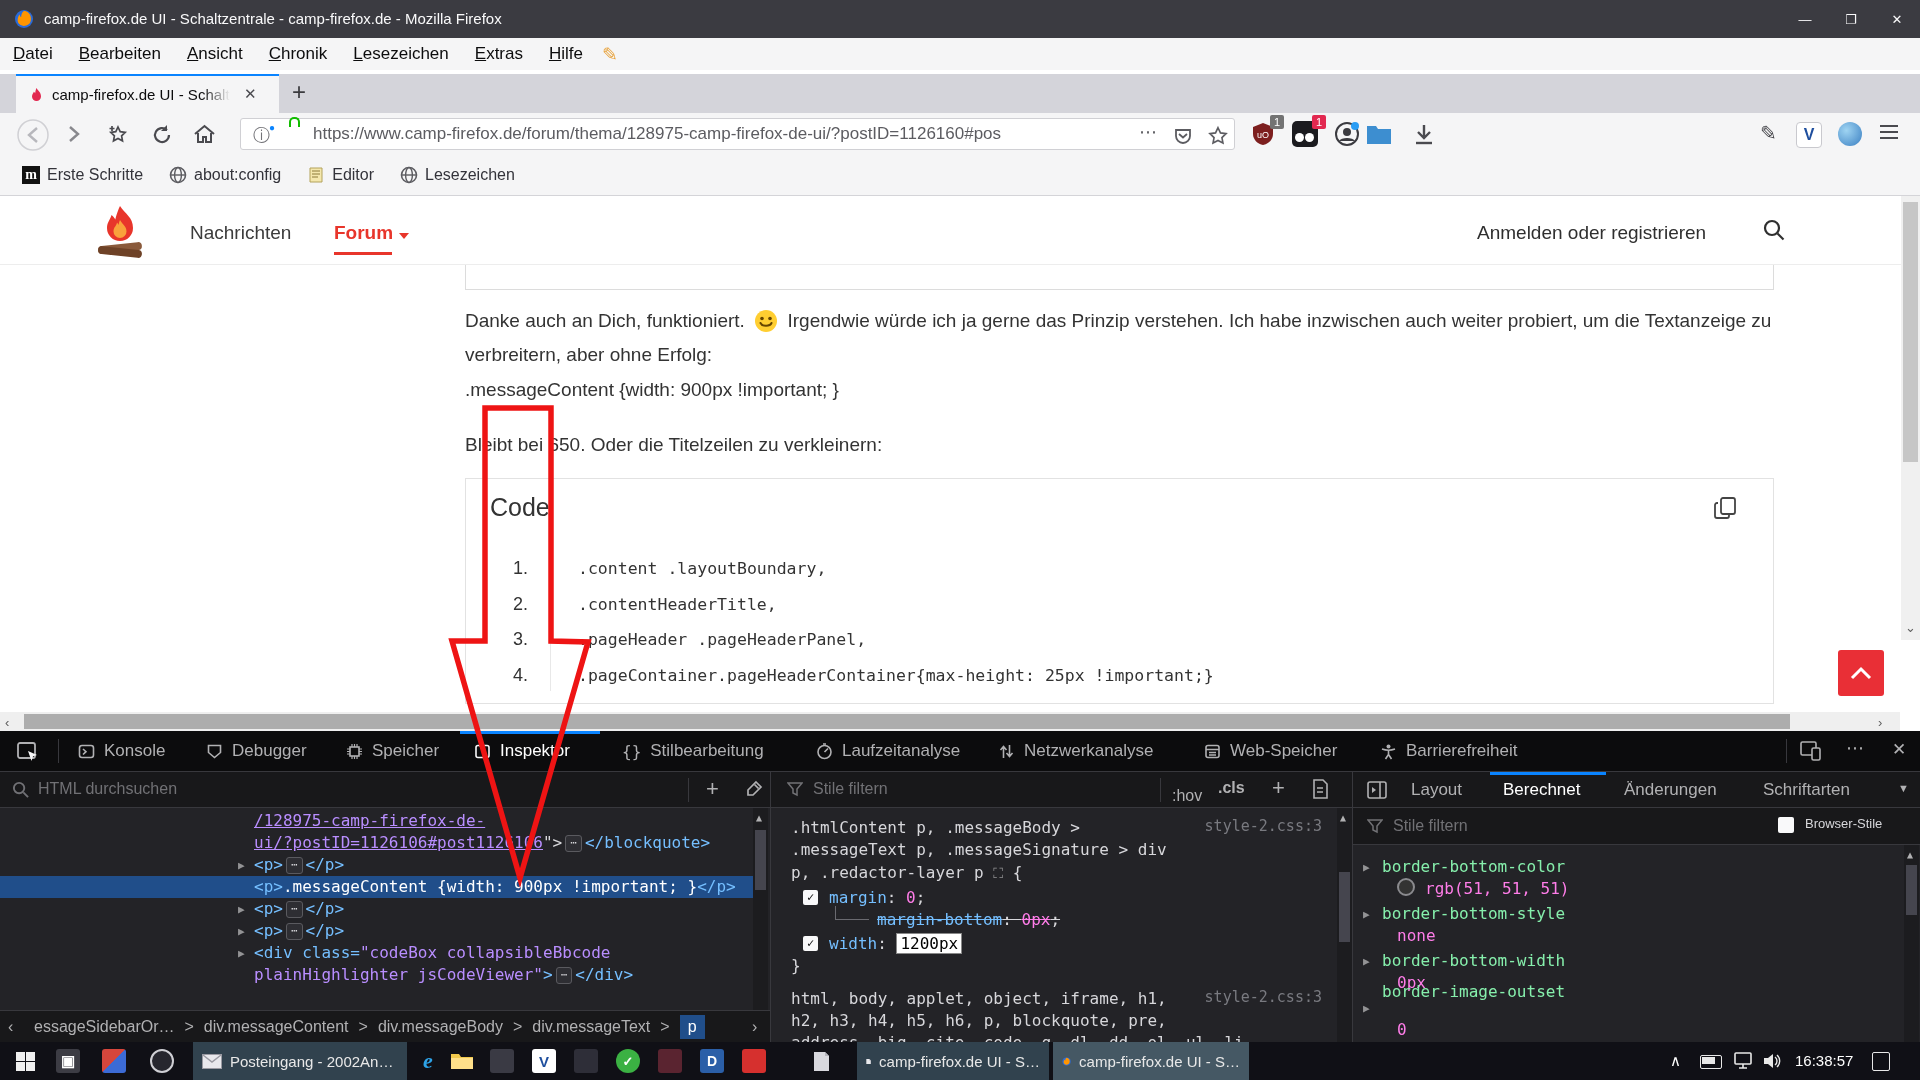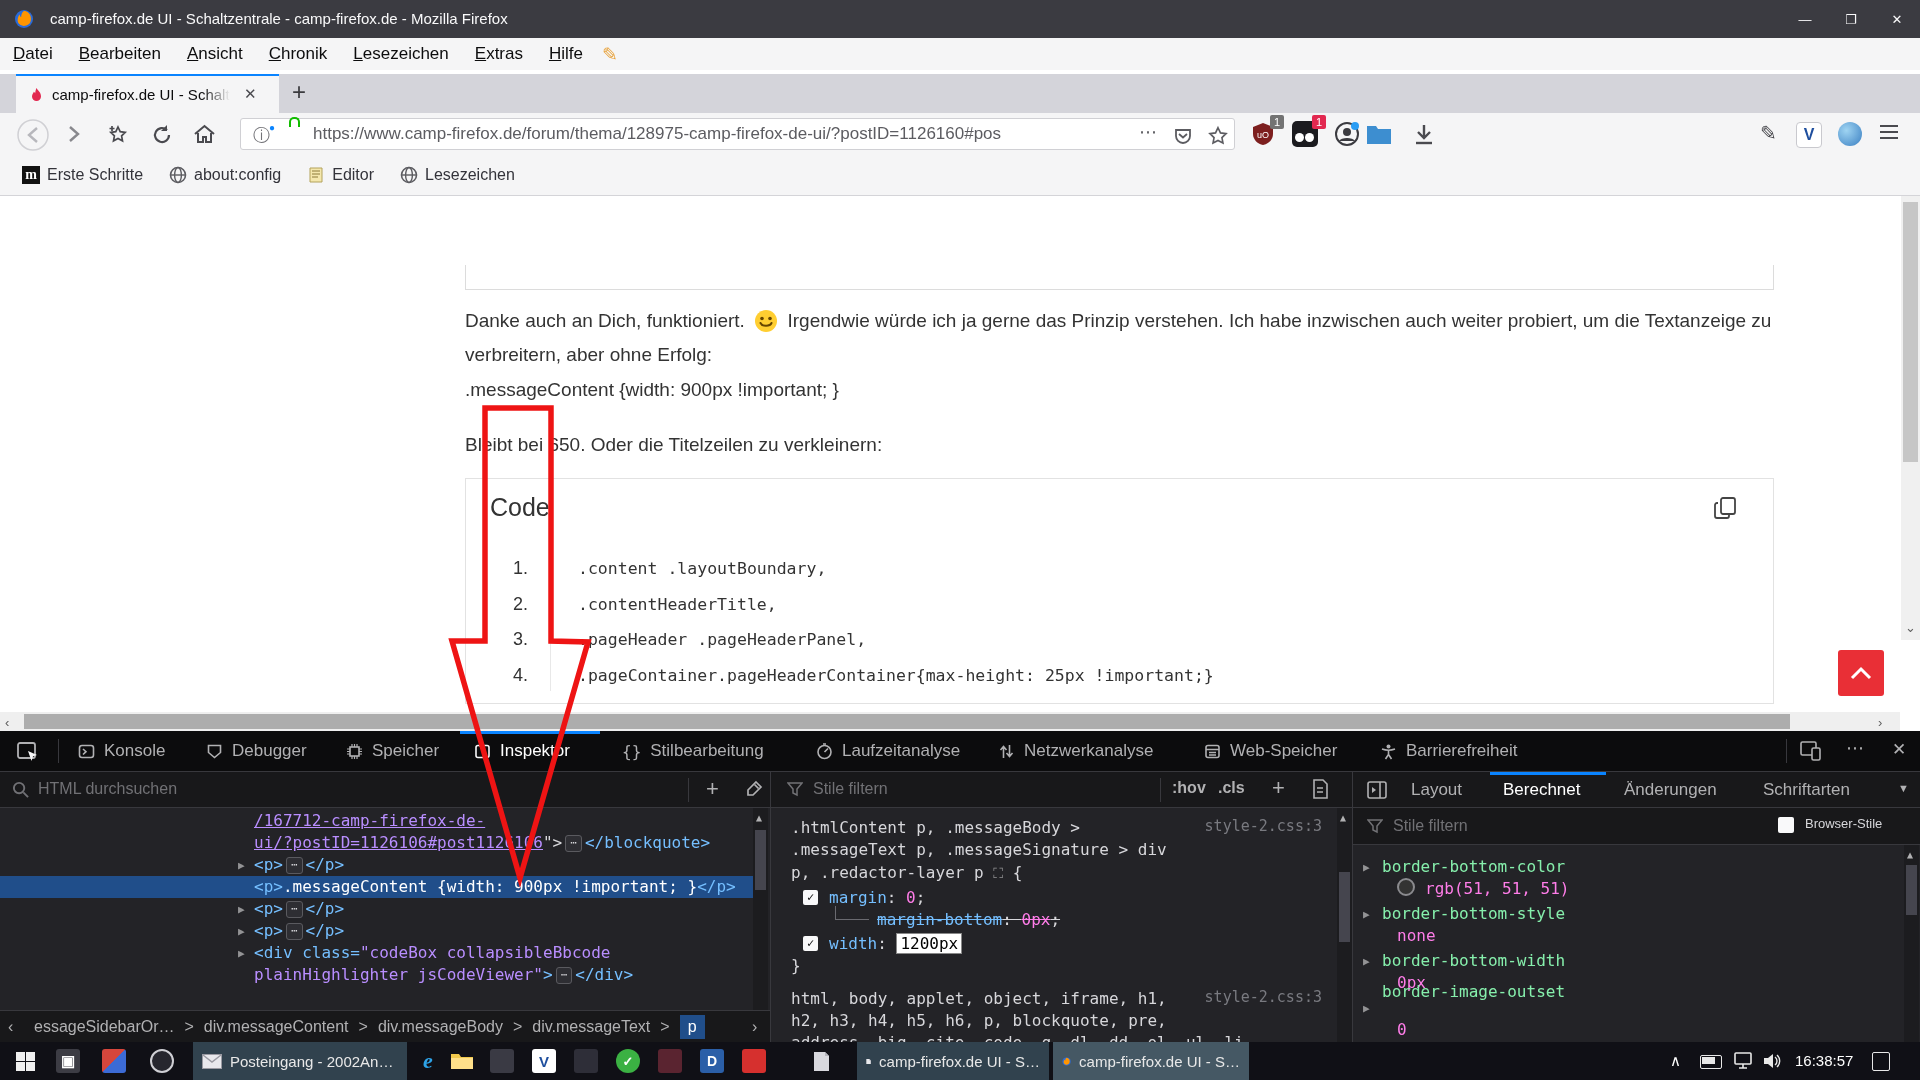--- a/index.html
+++ b/index.html
@@ -2,21 +2,21 @@
 <html><head>
 <meta charset="utf-8">
 <style>
   html,body{margin:0;padding:0;background:#000;}
   #screen{position:relative;width:1920px;height:1080px;overflow:hidden;background:#fff;
     font-family:"Liberation Sans",sans-serif;-webkit-font-smoothing:antialiased;}
   .abs{position:absolute;}
   .row{display:flex;align-items:center;}
   
   .titlebar{left:0;top:0;width:1920px;height:38px;background:#3b3b41;color:#f9f9fa;}
-  .titlebar .t{font-size:15px;margin-left:10px;}
+  .titlebar .t{font-size:15px;margin-left:4px;}
   .winbtn{width:46px;height:38px;display:flex;align-items:center;justify-content:center;color:#f9f9fa;font-size:13px;}
   
   .menubar{left:0;top:38px;width:1920px;height:32px;background:#f5f5f6;color:#0c0c0d;font-size:17px;}
   .menubar .mi{padding:0 13px;height:36px;display:flex;align-items:center;}
   .menubar .k{text-decoration:underline;}
   
   .tabbar{left:0;top:74px;width:1920px;height:39px;background:#d4d4da;}
   .tab{left:16px;top:74px;width:263px;height:39px;background:#f5f5f6;border-top:2px solid #0a84ff;box-sizing:border-box;}
   .tab .title{font-size:15px;color:#0c0c0d;white-space:nowrap;overflow:hidden;width:178px;
     -webkit-mask-image:linear-gradient(90deg,#000 85%,transparent);mask-image:linear-gradient(90deg,#000 85%,transparent);}
@@ -256,20 +256,36 @@
         <svg width="18" height="18" viewBox="0 0 18 18">
           <circle cx="9" cy="9" r="7.5" fill="none" stroke="#5c5c61" stroke-width="1.6"></circle>
           <ellipse cx="9" cy="9" rx="3.4" ry="7.5" fill="none" stroke="#5c5c61" stroke-width="1.4"></ellipse>
           <path d="M1.5 9h15" stroke="#5c5c61" stroke-width="1.4"></path>
         </svg>
         <span>Lesezeichen</span>
       </div>
   </div>
 
   <div class="abs page">
+    <div class="abs fhead">
+      <svg class="abs" style="left:96px;top:8px" width="48" height="54" viewBox="0 0 48 54">
+        <path d="M24 2c5 8 13 11 13 22a13 13 0 0 1-26 0c0-6 3.5-8.5 4.5-13 2.5 2 3.8 4.5 3.8 4.5S21 8 24 2z" fill="#e8352b"></path>
+        <path d="M24 16c2.5 4.5 6.5 6 6.5 11.5a6.5 6.5 0 0 1-13 0c0-4.5 3-5.5 3.5-9 1.2 1.2 1.6 2.5 1.6 2.5S22.6 19 24 16z" fill="#f9a13c"></path>
+        <rect x="2" y="40" width="44" height="8" rx="4" fill="#8a5a3b" transform="rotate(-6 24 44)"></rect>
+        <rect x="2" y="44" width="44" height="8" rx="4" fill="#6e4227" transform="rotate(6 24 48)"></rect>
+      </svg>
+      <span class="abs fnav" style="left:190px;top:26px">Nachrichten</span>
+      <span class="abs fnav forum-red" style="left:334px;top:26px"><span>Forum</span><span class="chev-red"></span></span>
+      <div class="redline"></div>
+      <span class="abs fnav" style="left:1477px;top:26px;color:#2f2f2f">Anmelden oder registrieren</span>
+      <svg class="abs" style="left:1762px;top:22px" width="24" height="24" viewBox="0 0 24 24">
+          <circle cx="10" cy="10" r="7" fill="none" stroke="#2f2f2f" stroke-width="2.2"></circle>
+          <path d="M15.5 15.5l6 6" stroke="#2f2f2f" stroke-width="2.2"></path>
+        </svg>
+    </div>
 
 
     <div class="abs quote-frag"></div>
 
     <div class="abs ptext" style="left:465px;top:113px">
       <span>Danke auch an Dich, funktioniert.</span>
       <svg width="24" height="24" viewBox="0 0 24 24" style="vertical-align:-6px;margin:0 4px">
           <circle cx="12" cy="12" r="11" fill="#ffce31"></circle>
           <circle cx="8" cy="9.5" r="1.8" fill="#664500"></circle>
           <circle cx="16" cy="9.5" r="1.8" fill="#664500"></circle>
@@ -427,21 +443,21 @@
       </svg>
     <span class="abs ph" style="left:38px;top:8px">HTML durchsuchen</span>
     <div class="vsep" style="left:688px;top:6px"></div>
     <span class="abs pbtn" style="left:706px;top:4px;font-size:22px">+</span>
     <svg class="abs" style="left:744px;top:8px" width="19" height="19" viewBox="0 0 19 19">
         <path d="M12 2l5 5-8 8H4v-5z" fill="none" stroke="#b1b1b3" stroke-width="1.7"></path>
         <path d="M10.5 4.5l4 4" stroke="#b1b1b3" stroke-width="1.7"></path>
       </svg>
   </div>
   <div class="abs panel mono" style="left:0;top:808px;width:770px;height:202px;overflow:hidden">
-    <div class="mrow" style="top:2px;left:254px"><span class="sg-lnk">/167712-camp-firefox-de-</span></div>
+    <div class="mrow" style="top:2px;left:254px"><span class="sg-lnk">/128975-camp-firefox-de-</span></div>
     <div class="mrow" style="top:24px;left:254px"><span class="sg-lnk">ui/?postID=1126106#post1126106</span><span class="sg-pln">"&gt;</span><span class="sg-bdg">⋯</span><span class="sg-tag">&lt;/blockquote&gt;</span></div>
     <div class="mrow" style="top:46px;left:254px"><span class="sg-tag">&lt;p&gt;</span><span class="sg-bdg">⋯</span><span class="sg-tag">&lt;/p&gt;</span></div>
     <span class="exparrow" style="left:238px;top:51px">▶</span>
     <div class="selrow abs" style="left:0;top:68px;width:753px;height:22px"></div>
     <div class="mrow" style="top:68px;left:254px"><span class="sg-tag">&lt;p&gt;</span><span class="sg-wht">.messageContent {width: 900px !important; }</span><span class="sg-tag">&lt;/p&gt;</span></div>
     <div class="mrow" style="top:90px;left:254px"><span class="sg-tag">&lt;p&gt;</span><span class="sg-bdg">⋯</span><span class="sg-tag">&lt;/p&gt;</span></div>
     <span class="exparrow" style="left:238px;top:95px">▶</span>
     <div class="mrow" style="top:112px;left:254px"><span class="sg-tag">&lt;p&gt;</span><span class="sg-bdg">⋯</span><span class="sg-tag">&lt;/p&gt;</span></div>
     <span class="exparrow" style="left:238px;top:117px">▶</span>
     <div class="mrow" style="top:134px;left:254px"><span class="sg-tag">&lt;div</span><span class="sg-tag"> class=</span><span class="sg-val">"codeBox collapsibleBbcode</span></div>
@@ -468,21 +484,21 @@
     </div>
     <span class="abs pbtn" style="left:752px;top:7px">›</span>
   </div>
 
   <div class="abs panelbar" style="left:771px;top:772px;width:581px;height:36px">
     <svg class="abs" style="left:16px;top:9px" width="16" height="16" viewBox="0 0 16 16">
         <path d="M1 2h14L10 8v6l-4-2V8z" fill="none" stroke="#717175" stroke-width="1.5"></path>
       </svg>
     <span class="abs ph" style="left:42px;top:8px">Stile filtern</span>
     <div class="vsep" style="left:389px;top:6px"></div>
-    <span class="abs pbtn" style="left:401px;top:7px;font-weight:bold">:hov</span>
+    <span class="abs pbtn" style="left:401px;top:15px;font-weight:normal">:hov</span>
     <span class="abs pbtn" style="left:447px;top:7px;font-weight:bold">.cls</span>
     <span class="abs pbtn" style="left:501px;top:3px;font-size:22px">+</span>
     <svg class="abs" style="left:540px;top:7px" width="18" height="20" viewBox="0 0 18 20">
         <path d="M3 1h9l4 4v14H3z" fill="none" stroke="#b1b1b3" stroke-width="1.6"></path>
         <path d="M6 9h6M6 13h6" stroke="#b1b1b3" stroke-width="1.4"></path>
       </svg>
   </div>
   <div class="abs panel mono" style="left:771px;top:808px;width:581px;height:234px;overflow:hidden">
     <div class="mrow" style="top:9px;left:20px"><span class="sg-pln">.htmlContent p, .messageBody &gt;</span></div>
     <span class="cssref" style="right:30px;top:9px">style-2.css:3</span>

